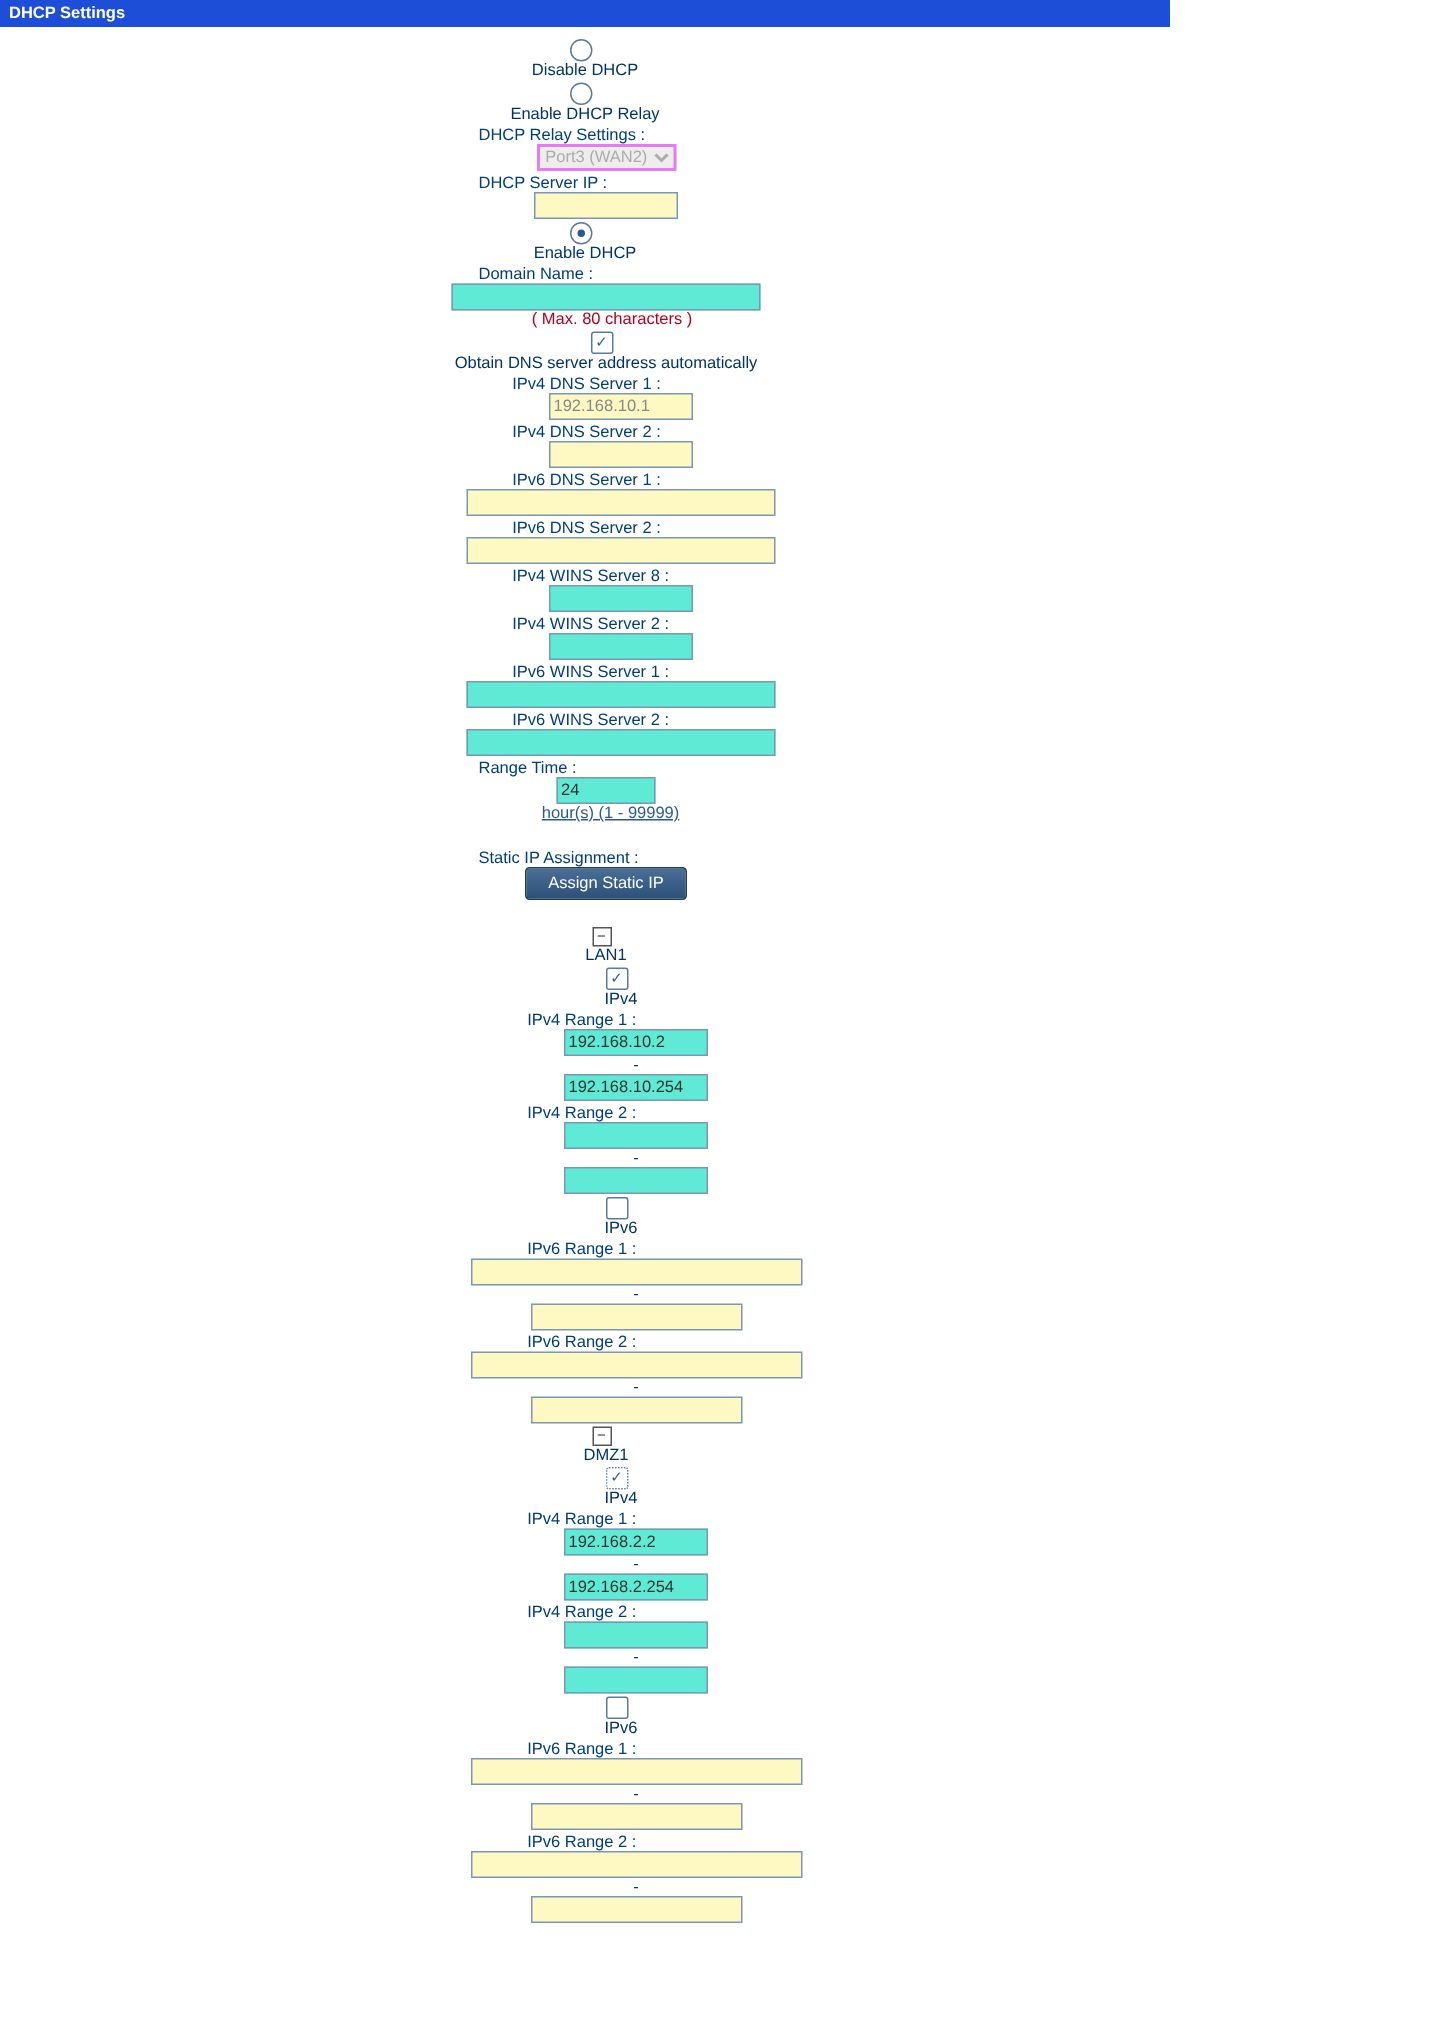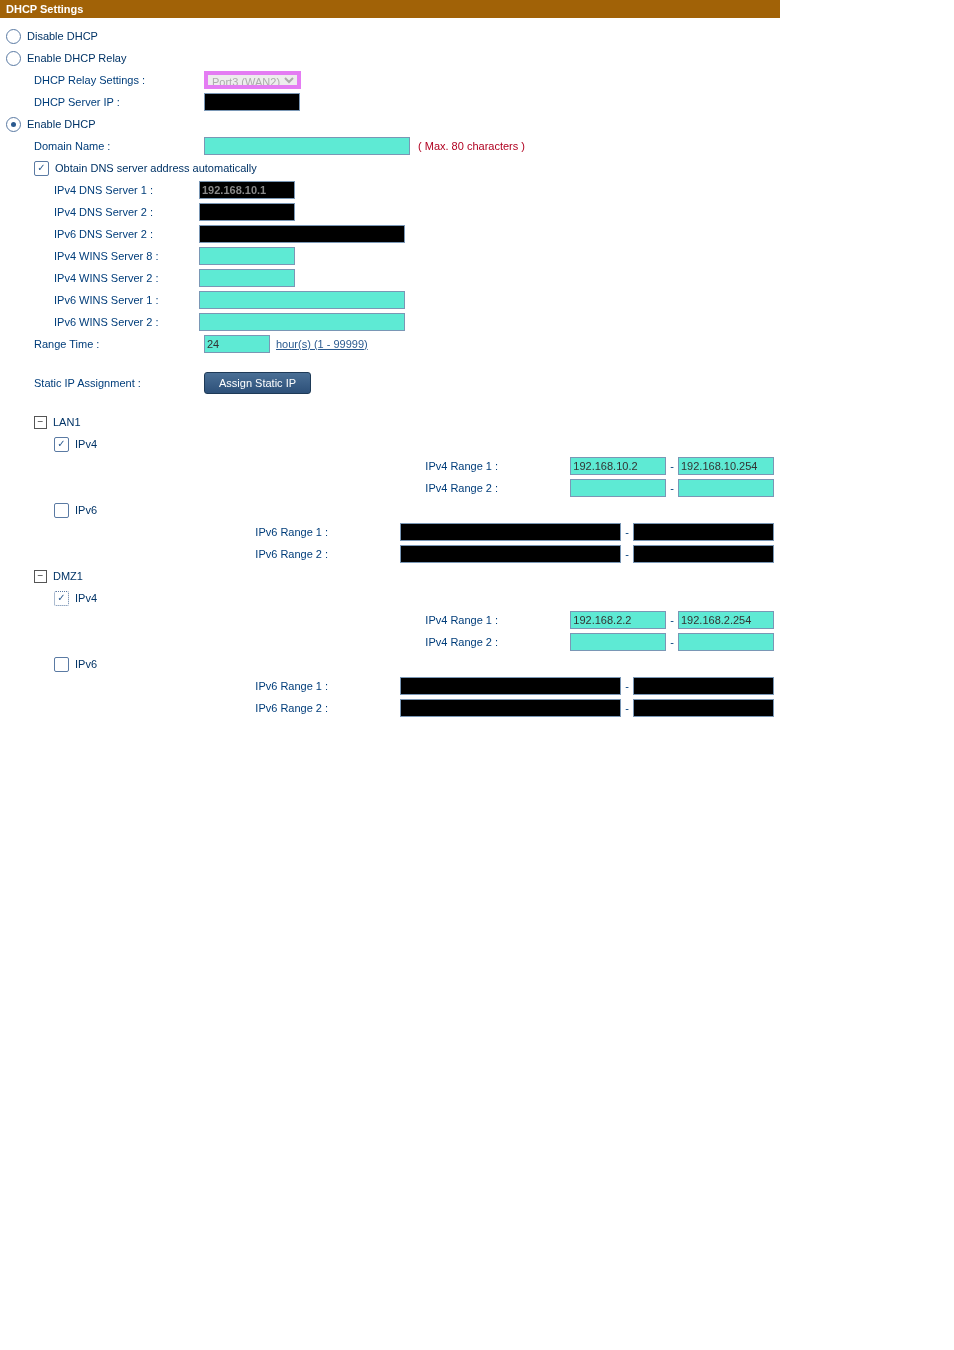--- a/index.html
+++ b/index.html
@@ -6,34 +6,35 @@
     margin: 0;
     font-family: Arial, sans-serif;
     font-size: 11px;
     color: #003366;
     background: #fff;
   }
   .panel {
     width: 780px;
   }
   .panel-header {
-    background: #a16207;
+    background: #1d4ed8;
     color: #fff;
     font-weight: bold;
     padding: 3px 6px;
     font-size: 11px;
   }
   .content {
     padding: 6px 6px 10px 6px;
   }
   .row {
     display: flex;
     align-items: center;
     min-height: 20px;
     margin: 2px 0;
+    flex-direction: column;
   }
   .indent-1 { padding-left: 28px; }
   .indent-2 { padding-left: 48px; }
   .indent-3 { padding-left: 68px; justify-content: flex-end; }
   .label {
     color: #003d7a;
     width: 170px;
     flex: 0 0 auto;
   }
   .label-narrow {
@@ -44,26 +45,25 @@
   input[type="text"] {
     border: 1px solid #7a97b5;
     height: 16px;
     padding: 0 2px;
     font-size: 11px;
     font-family: inherit;
     color: #333;
     background: #5eead4;
   }
   input[type="text"][disabled] {
-    background: #000000;
+    background: #fef9c3;
     color: #888;
-    font-weight: bold;
   }
   select {
-    border: 4px solid #d946ef;
+    border: 2px solid #d946ef;
     height: 18px;
     font-size: 11px;
     background: #e6e6e6;
     color: #888;
   }
   .radio, .check {
     width: 13px;
     height: 13px;
     border: 1px solid #5a7aa3;
     border-radius: 50%;
@@ -181,20 +181,24 @@
 
     <div class="row indent-2">
       <span class="label-narrow">IPv4 DNS Server 1 :</span>
       <input type="text" disabled="" class="input-ip" value="192.168.10.1" style="">
     </div>
     <div class="row indent-2">
       <span class="label-narrow">IPv4 DNS Server 2 :</span>
       <input type="text" disabled="" class="input-ip" value="" style="">
     </div>
     <div class="row indent-2">
+      <span class="label-narrow">IPv6 DNS Server 1 :</span>
+      <input type="text" disabled="" class="input-med" value="" style="">
+    </div>
+    <div class="row indent-2">
       <span class="label-narrow">IPv6 DNS Server 2 :</span>
       <input type="text" disabled="" class="input-med" value="" style="">
     </div>
 
     <div class="row indent-2">
       <span class="label-narrow">IPv4 WINS Server 8 :</span>
       <input type="text" class="input-ip" value="" style="">
     </div>
     <div class="row indent-2">
       <span class="label-narrow">IPv4 WINS Server 2 :</span>

